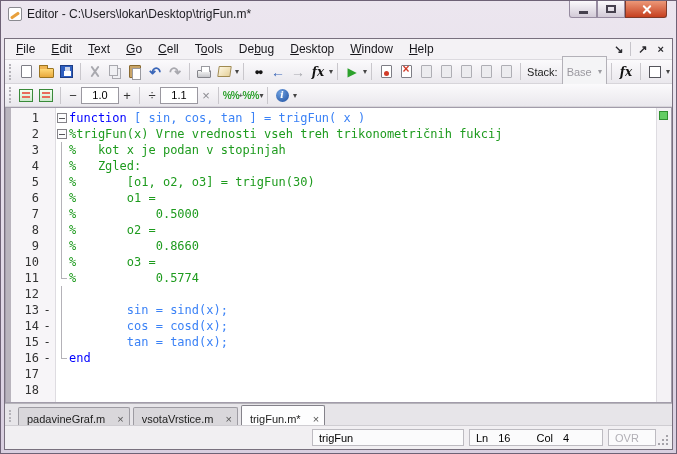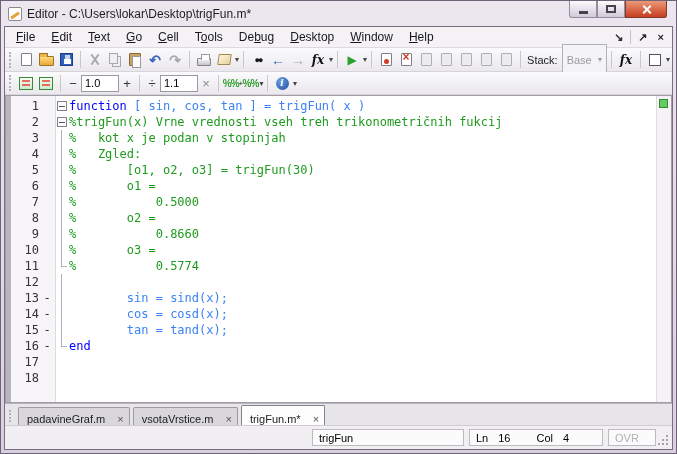--- a/index.html
+++ b/index.html
@@ -4,20 +4,21 @@
 <style>
   html,body{margin:0;padding:0;background:#fff;}
   *{box-sizing:border-box;}
   .window{
     width:677px;height:454px;
     border:1px solid #6e6276;
     background:linear-gradient(#ece6ef,#d9cfe0);
     padding:0 3px 3px;
     display:flex;flex-direction:column;
     font-family:"Liberation Sans",sans-serif;
+    gap:12px;
   }
   
   .titlebar{height:25px;flex:none;display:flex;align-items:center;padding:0 2px;position:relative;}
   .appico{width:14px;height:14px;margin:0 5px 0 2px;position:relative;background:#fff;border:1px solid #8a8a90;border-radius:2px;flex:none;}
   .appico::after{content:'';position:absolute;left:1px;top:6px;width:10px;height:3px;background:#e8a03c;transform:rotate(-35deg);border-radius:1px;}
   .titletext{font-size:12px;color:#1d1d22;white-space:nowrap;}
   .winbtns{position:absolute;top:0;right:6px;display:flex;}
   .wbtn{width:28px;height:17px;border:1px solid #968ba0;border-top:none;background:linear-gradient(#fbfafc,#d2cad7);display:flex;align-items:center;justify-content:center;}
   .wbtn.min{border-radius:0 0 0 3px;}
   .wbtn.close{width:42px;background:linear-gradient(#ec9878,#c6401f);border-color:#7e3a2a;border-radius:0 0 3px 0;}
@@ -66,21 +67,21 @@
   .arr.blue{color:#3a66b8;} .arr.gray{color:#a8a8ae;}
   .runico{color:#2ca12c;font-size:12px;line-height:1;}
   .fxit{font-family:"DejaVu Serif",serif;font-style:italic;font-weight:bold;font-size:12px;color:#111;}
   .stacklbl{font-size:11px;color:#222;margin:0 4px 0 2px;}
   .ssel{width:56px;height:31px;border:1px solid #b3b1b8;background:#f4f4f6;color:#9b99a0;font-size:11px;display:flex;align-items:center;justify-content:space-between;padding:0 4px;}
   .sqico{width:12px;height:12px;border:1px solid #55555c;background:#fff;}
   .cellico{width:14px;height:13px;border:1px solid #3a8a3a;background:linear-gradient(#f2fff2,#cdeacd);position:relative;}
   .cellico::after{content:'';position:absolute;left:2px;right:2px;top:2px;height:7px;background:repeating-linear-gradient(#e86c5c 0 2px,transparent 2px 4px);}
   .tbbtn{font-size:13px;color:#333;width:16px;text-align:center;flex:none;}
   .tbbtn.gray{color:#8a8a90;}
-  .tbfield{width:38px;height:17px;border:1px solid #9a98a0;font:11px "Liberation Sans",sans-serif;padding:1px 3px;background:#fff;flex:none;}
+  .tbfield{width:38px;height:17px;border:1px solid #9a98a0;font:11px "Liberation Sans",sans-serif;padding:1px 3px;background:#fff;flex:none;text-align:center;}
   .pct{color:#2ca12c;font-weight:bold;font-size:10px;letter-spacing:-1px;}
   .pctsub{font-size:8px;color:#222;margin-left:0;}
   .infoico{width:13px;height:13px;border-radius:50%;background:radial-gradient(circle at 35% 30%,#6fa0e0,#1d4fa0);color:#fff;font:bold italic 9px "DejaVu Serif",serif;display:flex;align-items:center;justify-content:center;}
   
   .editor{flex:1;display:flex;background:#fff;border:1px solid #a29caa;min-height:0;position:relative;}
   .leftstrip{width:5px;background:#b9b4bd;flex:none;}
   .codearea{flex:1;position:relative;overflow:hidden;padding-top:2px;}
   .codearea::before{content:'';position:absolute;left:0;top:0;bottom:0;width:44px;background:#f7f5f8;border-right:1px solid #dedce1;}
   .cl{display:flex;height:16px;line-height:16px;font-family:"DejaVu Sans Mono",monospace;font-size:12px;position:relative;}
   .ln{width:28px;text-align:right;color:#333;flex:none;position:relative;}

